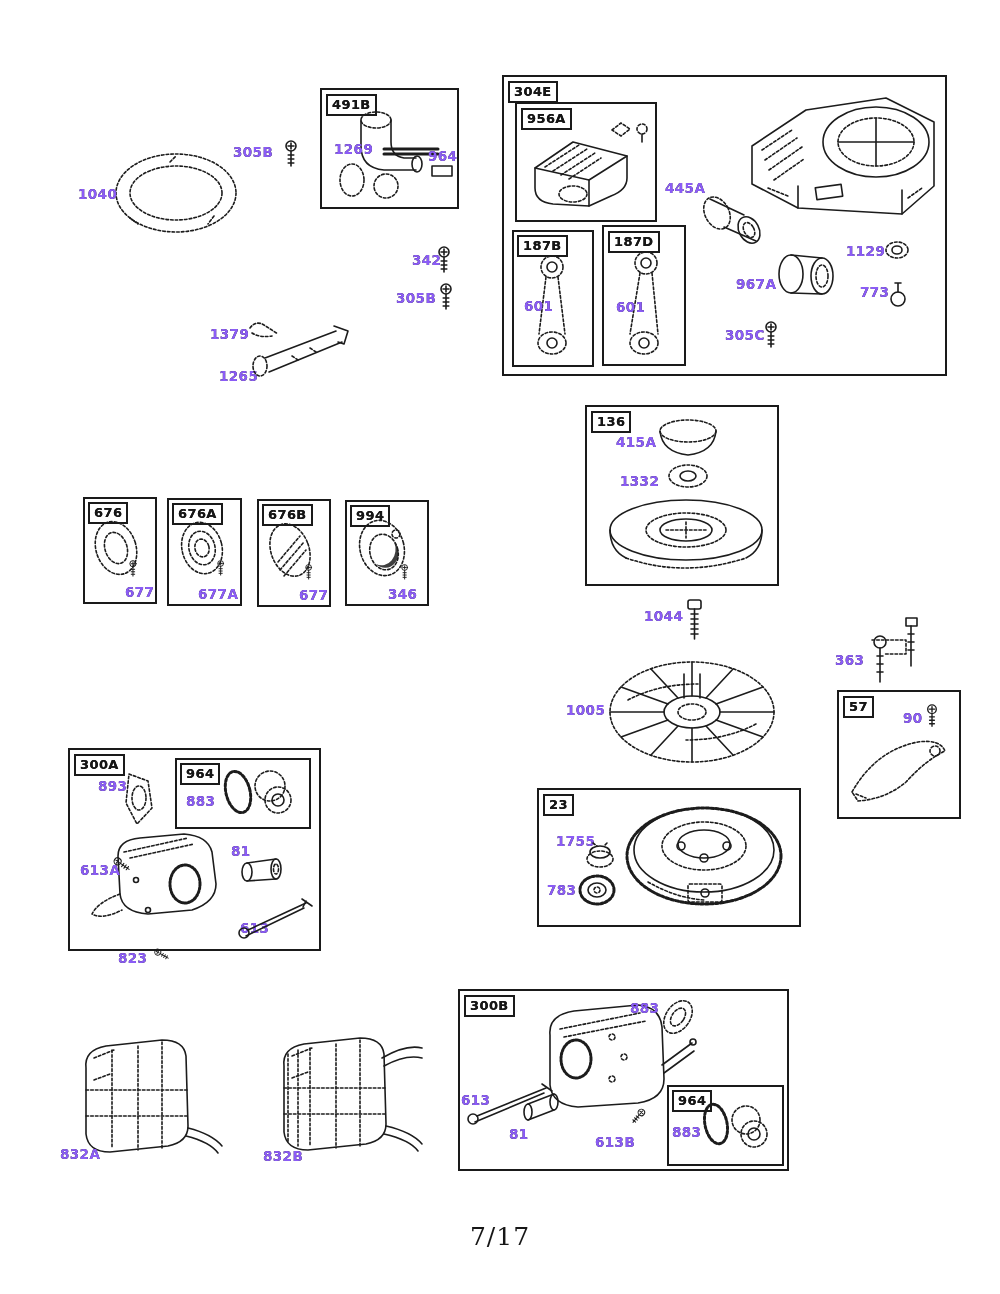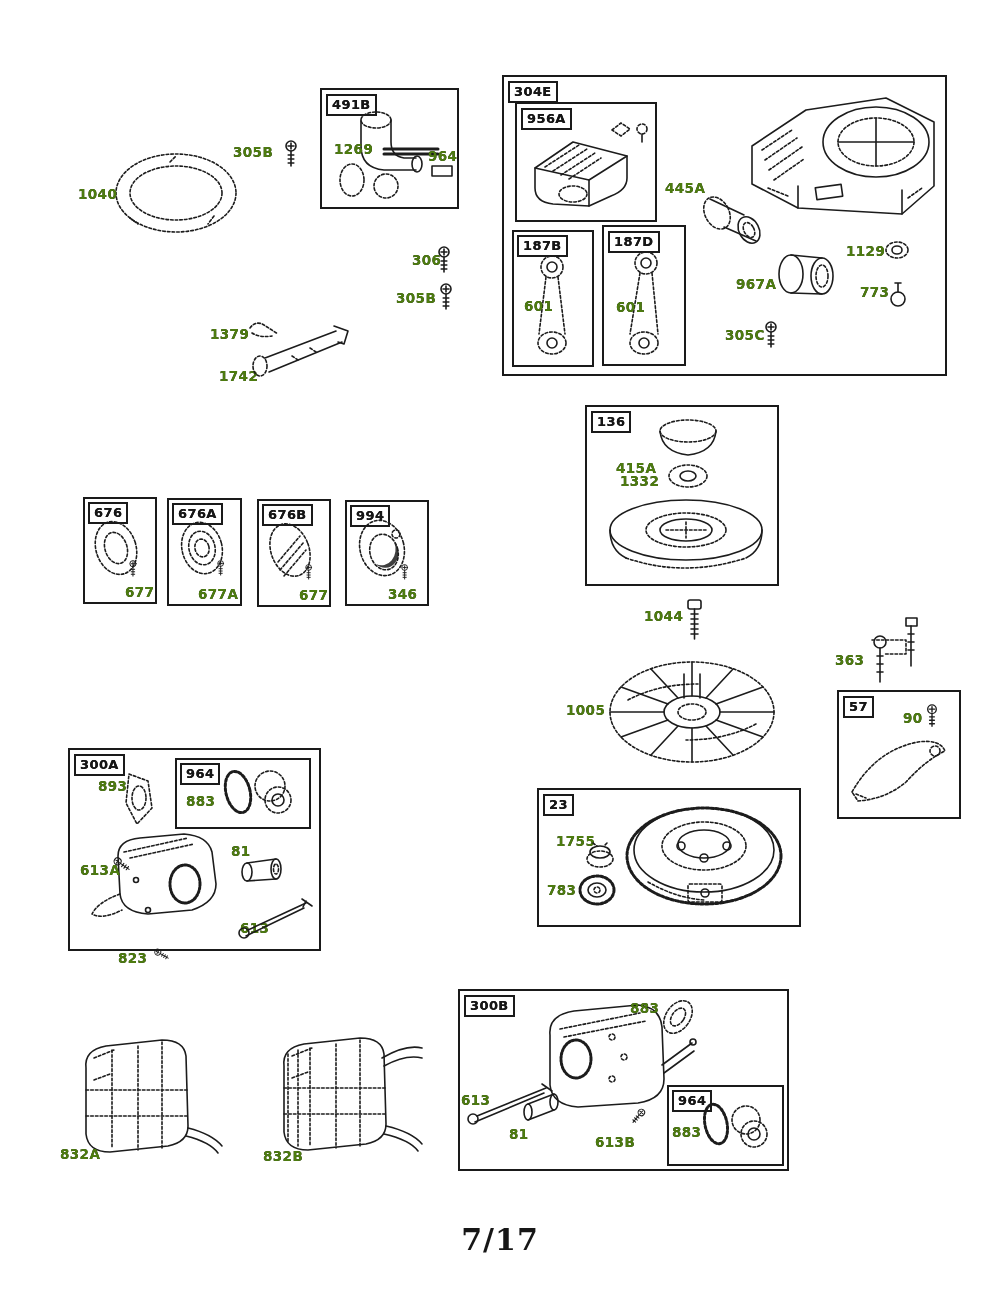--- a/index.html
+++ b/index.html
@@ -1,28 +1,28 @@
 <!DOCTYPE html>
 <html><head>
 <meta charset="utf-8">
 <style>
   html,body{margin:0;padding:0;background:#fff}
   #page{position:relative;width:1000px;height:1294px;background:#fff;overflow:hidden;
         font-family:"DejaVu Sans",sans-serif;color:#161616}
   .lbl{position:absolute;font-size:13.5px;font-weight:700;letter-spacing:.4px;white-space:nowrap;
-       color:#4d7c0f;text-shadow:0 0 .6px #161616}
+       color:#8b5cf6;text-shadow:0 0 .6px #161616}
   .pbox{position:absolute;border:2px solid #1a1a1a;background:transparent}
   .chip{position:absolute;border:2px solid #1a1a1a;background:#fff;padding:1px 4px;
         font-size:13px;font-weight:700;line-height:16px;letter-spacing:.4px;text-shadow:0 0 .6px #161616}
   .part{position:absolute}
   .s{stroke:#1c1c1c;fill:none;stroke-width:1.6;stroke-linecap:round;stroke-linejoin:round}
   .d{stroke-dasharray:2.6 2.1}
   .t{stroke-width:3}
   .pagenum{position:absolute;left:0;top:1222px;width:1000px;text-align:center;
-           font-family:"DejaVu Serif",serif;font-size:30px;font-weight:700;letter-spacing:1px}
+           font-family:"DejaVu Serif",serif;font-size:25px;font-weight:400;letter-spacing:1px}
 </style>
 </head>
 <body>
 
 <div id="page">
 
   <svg width="0" height="0" style="position:absolute">
     <defs>
       <g id="screw">
         <circle class="s" cx="8" cy="6" r="5"></circle>
@@ -60,35 +60,35 @@
     <ellipse class="s d" cx="20" cy="72" rx="12" ry="16"></ellipse>
     <circle class="s d" cx="54" cy="78" r="12"></circle>
     <path class="s t" d="M52,46 H106 M52,41 H106"></path>
   </svg>
   <span class="lbl" style="left:334px;top:141px">1269</span>
   <span class="lbl" style="left:428px;top:148px">964</span>
   <svg class="part" style="left:430px;top:164px" width="24" height="14" viewBox="0 0 24 14">
     <rect class="s" x="2" y="2" width="20" height="10"></rect>
   </svg>
 
-  <span class="lbl" style="left:412px;top:252px">306</span>
+  <span class="lbl" style="left:412px;top:252px">342</span>
   <svg class="part" style="left:436px;top:246px" width="16" height="28" viewBox="0 0 16 28">
       <use href="#screw"></use>
     </svg>
   <span class="lbl" style="left:396px;top:290px">305B</span>
   <svg class="part" style="left:438px;top:283px" width="16" height="28" viewBox="0 0 16 28">
       <use href="#screw"></use>
     </svg>
 
   <span class="lbl" style="left:210px;top:326px">1379</span>
   <svg class="part" style="left:246px;top:318px" width="38" height="24" viewBox="0 0 38 24">
     <path class="s d" d="M4,10 Q10,2 18,7 L32,16"></path>
     <path class="s d" d="M6,15 Q14,20 26,18"></path>
   </svg>
-  <span class="lbl" style="left:219px;top:368px">1742</span>
+  <span class="lbl" style="left:219px;top:368px">1265</span>
   <svg class="part" style="left:248px;top:322px" width="108" height="62" viewBox="0 0 108 62">
     <ellipse class="s d" cx="12" cy="44" rx="7" ry="10"></ellipse>
     <path class="s" d="M17,36 L88,9 M21,50 L94,20"></path>
     <path class="s" d="M86,4 L100,9 L96,22 L90,20"></path>
     <path class="s d" d="M44,34 l6,4 M62,26 l6,4"></path>
   </svg>
 
   <div class="pbox" style="left:502px;top:75px;width:441px;height:297px"></div>
   <span class="chip" style="left:508px;top:81px">304E</span>
 
@@ -167,21 +167,21 @@
     <path class="s" d="M10,14 v-9 M7,5 h6"></path>
   </svg>
 
   <span class="lbl" style="left:725px;top:327px">305C</span>
   <svg class="part" style="left:763px;top:321px" width="16" height="28" viewBox="0 0 16 28">
       <use href="#screw"></use>
     </svg>
 
   <div class="pbox" style="left:585px;top:405px;width:190px;height:177px"></div>
   <span class="chip" style="left:591px;top:411px">136</span>
-  <span class="lbl" style="left:616px;top:460px">415A</span>
+  <span class="lbl" style="left:616px;top:434px">415A</span>
   <svg class="part" style="left:656px;top:418px" width="64" height="42" viewBox="0 0 64 42">
     <ellipse class="s d" cx="32" cy="13" rx="28" ry="11"></ellipse>
     <path class="s" d="M4,13 Q6,34 32,37 Q58,34 60,13"></path>
   </svg>
   <span class="lbl" style="left:620px;top:473px">1332</span>
   <svg class="part" style="left:666px;top:463px" width="44" height="26" viewBox="0 0 44 26">
     <ellipse class="s d" cx="22" cy="13" rx="19" ry="11"></ellipse>
     <ellipse class="s" cx="22" cy="13" rx="8" ry="5"></ellipse>
   </svg>
   <svg class="part" style="left:604px;top:492px" width="165" height="88" viewBox="0 0 165 88">

